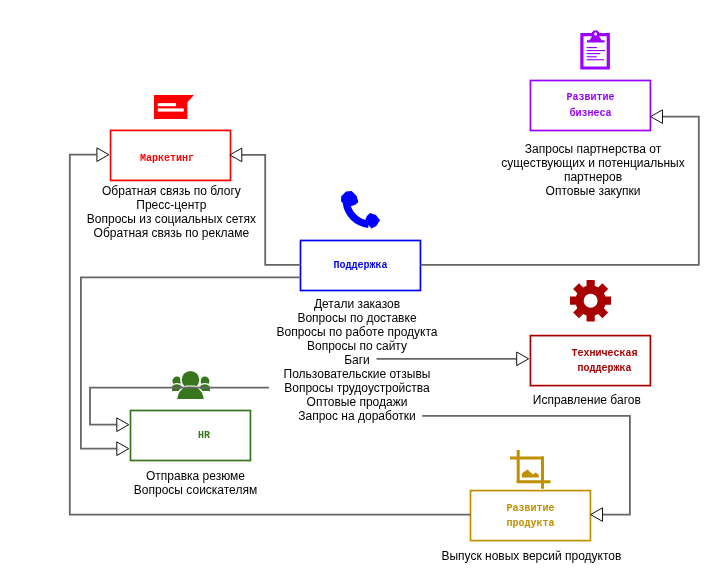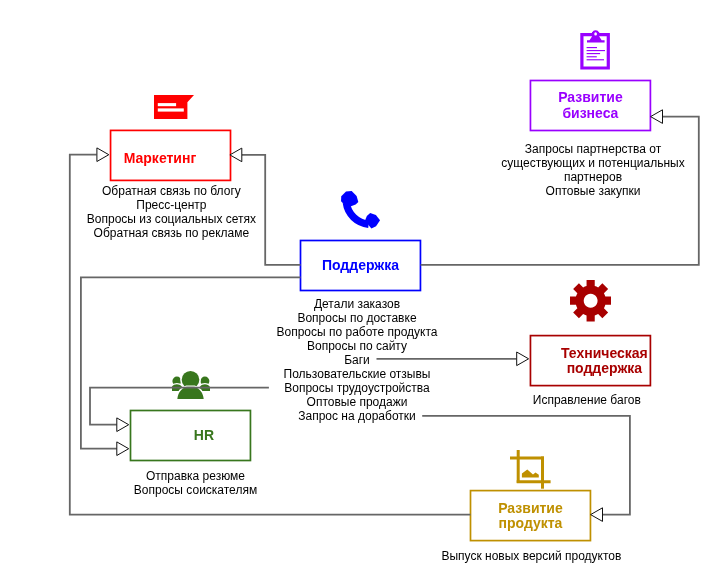--- a/index.html
+++ b/index.html
@@ -4,21 +4,21 @@
 <style>
   html,body{margin:0;padding:0;background:#ffffff;}
   body{width:723px;height:584px;overflow:hidden;
        font-family:"Liberation Sans",sans-serif;
        -webkit-font-smoothing:antialiased;}
   #stage{position:relative;width:723px;height:584px;background:#ffffff;}
   svg#boxes{position:absolute;left:0;top:0;width:723px;height:584px;}
   svg#wires{position:absolute;left:0;top:0;width:723px;height:584px;z-index:5;}
   .node{position:absolute;box-sizing:border-box;
         display:flex;align-items:center;justify-content:center;text-align:center;
-        font-weight:bold;font-size:14px;line-height:15.1px;background:transparent;}
+        font-weight:bold;font-size:10px;line-height:15.1px;background:transparent;font-family:Liberation Mono, monospace;}
   .caption{position:absolute;text-align:center;font-size:12px;line-height:14.03px;
            color:#000000;white-space:pre;}
   .icon{position:absolute;}
 </style>
 </head>
 <body>
 
 <div id="stage">
   <svg id="boxes" viewBox="0 0 723 584">
     <g id="box-group" fill="none" stroke-width="1.7">
@@ -44,21 +44,21 @@
         <path d="M 108.8 154.7 L 96.89999999999999 147.89999999999998 L 96.89999999999999 161.5 Z"></path>
         <path d="M 229.9 154.9 L 241.8 148.1 L 241.8 161.70000000000002 Z"></path>
         <path d="M 650.6 116.6 L 662.5 109.8 L 662.5 123.39999999999999 Z"></path>
         <path d="M 528.6 358.8 L 516.7 352 L 516.7 365.6 Z"></path>
         <path d="M 128.7 424.7 L 116.79999999999998 417.9 L 116.79999999999998 431.5 Z"></path>
         <path d="M 128.7 448.7 L 116.79999999999998 441.9 L 116.79999999999998 455.5 Z"></path>
         <path d="M 590.6 514.6 L 602.5 507.8 L 602.5 521.4 Z"></path>
       </g>
   </svg>
   <div id="nodes-layer">
-      <div class="node" style="left: 100px; top: 130.4px; width: 119.95px; height: 56px; color: rgb(255, 0, 0);">
+      <div class="node" style="left: 107px; top: 130.4px; width: 119.95px; height: 56px; color: rgb(255, 0, 0);">
         <span style="white-space: pre;">Маркетинг</span>
       </div>
       <div class="node" style="left: 530.45px; top: 80.5px; width: 119.95px; height: 50px; color: rgb(153, 0, 255);">
         <span style="white-space: pre;">Развитие
 бизнеса</span>
       </div>
       <div class="node" style="left: 300.5px; top: 240.5px; width: 119.95px; height: 50px; color: rgb(0, 0, 255);">
         <span style="white-space: pre;">Поддержка</span>
       </div>
       <div class="node" style="left: 530.45px; top: 335.6px; width: 119.95px; height: 50px; color: rgb(168, 0, 0); padding-left: 28px;">

